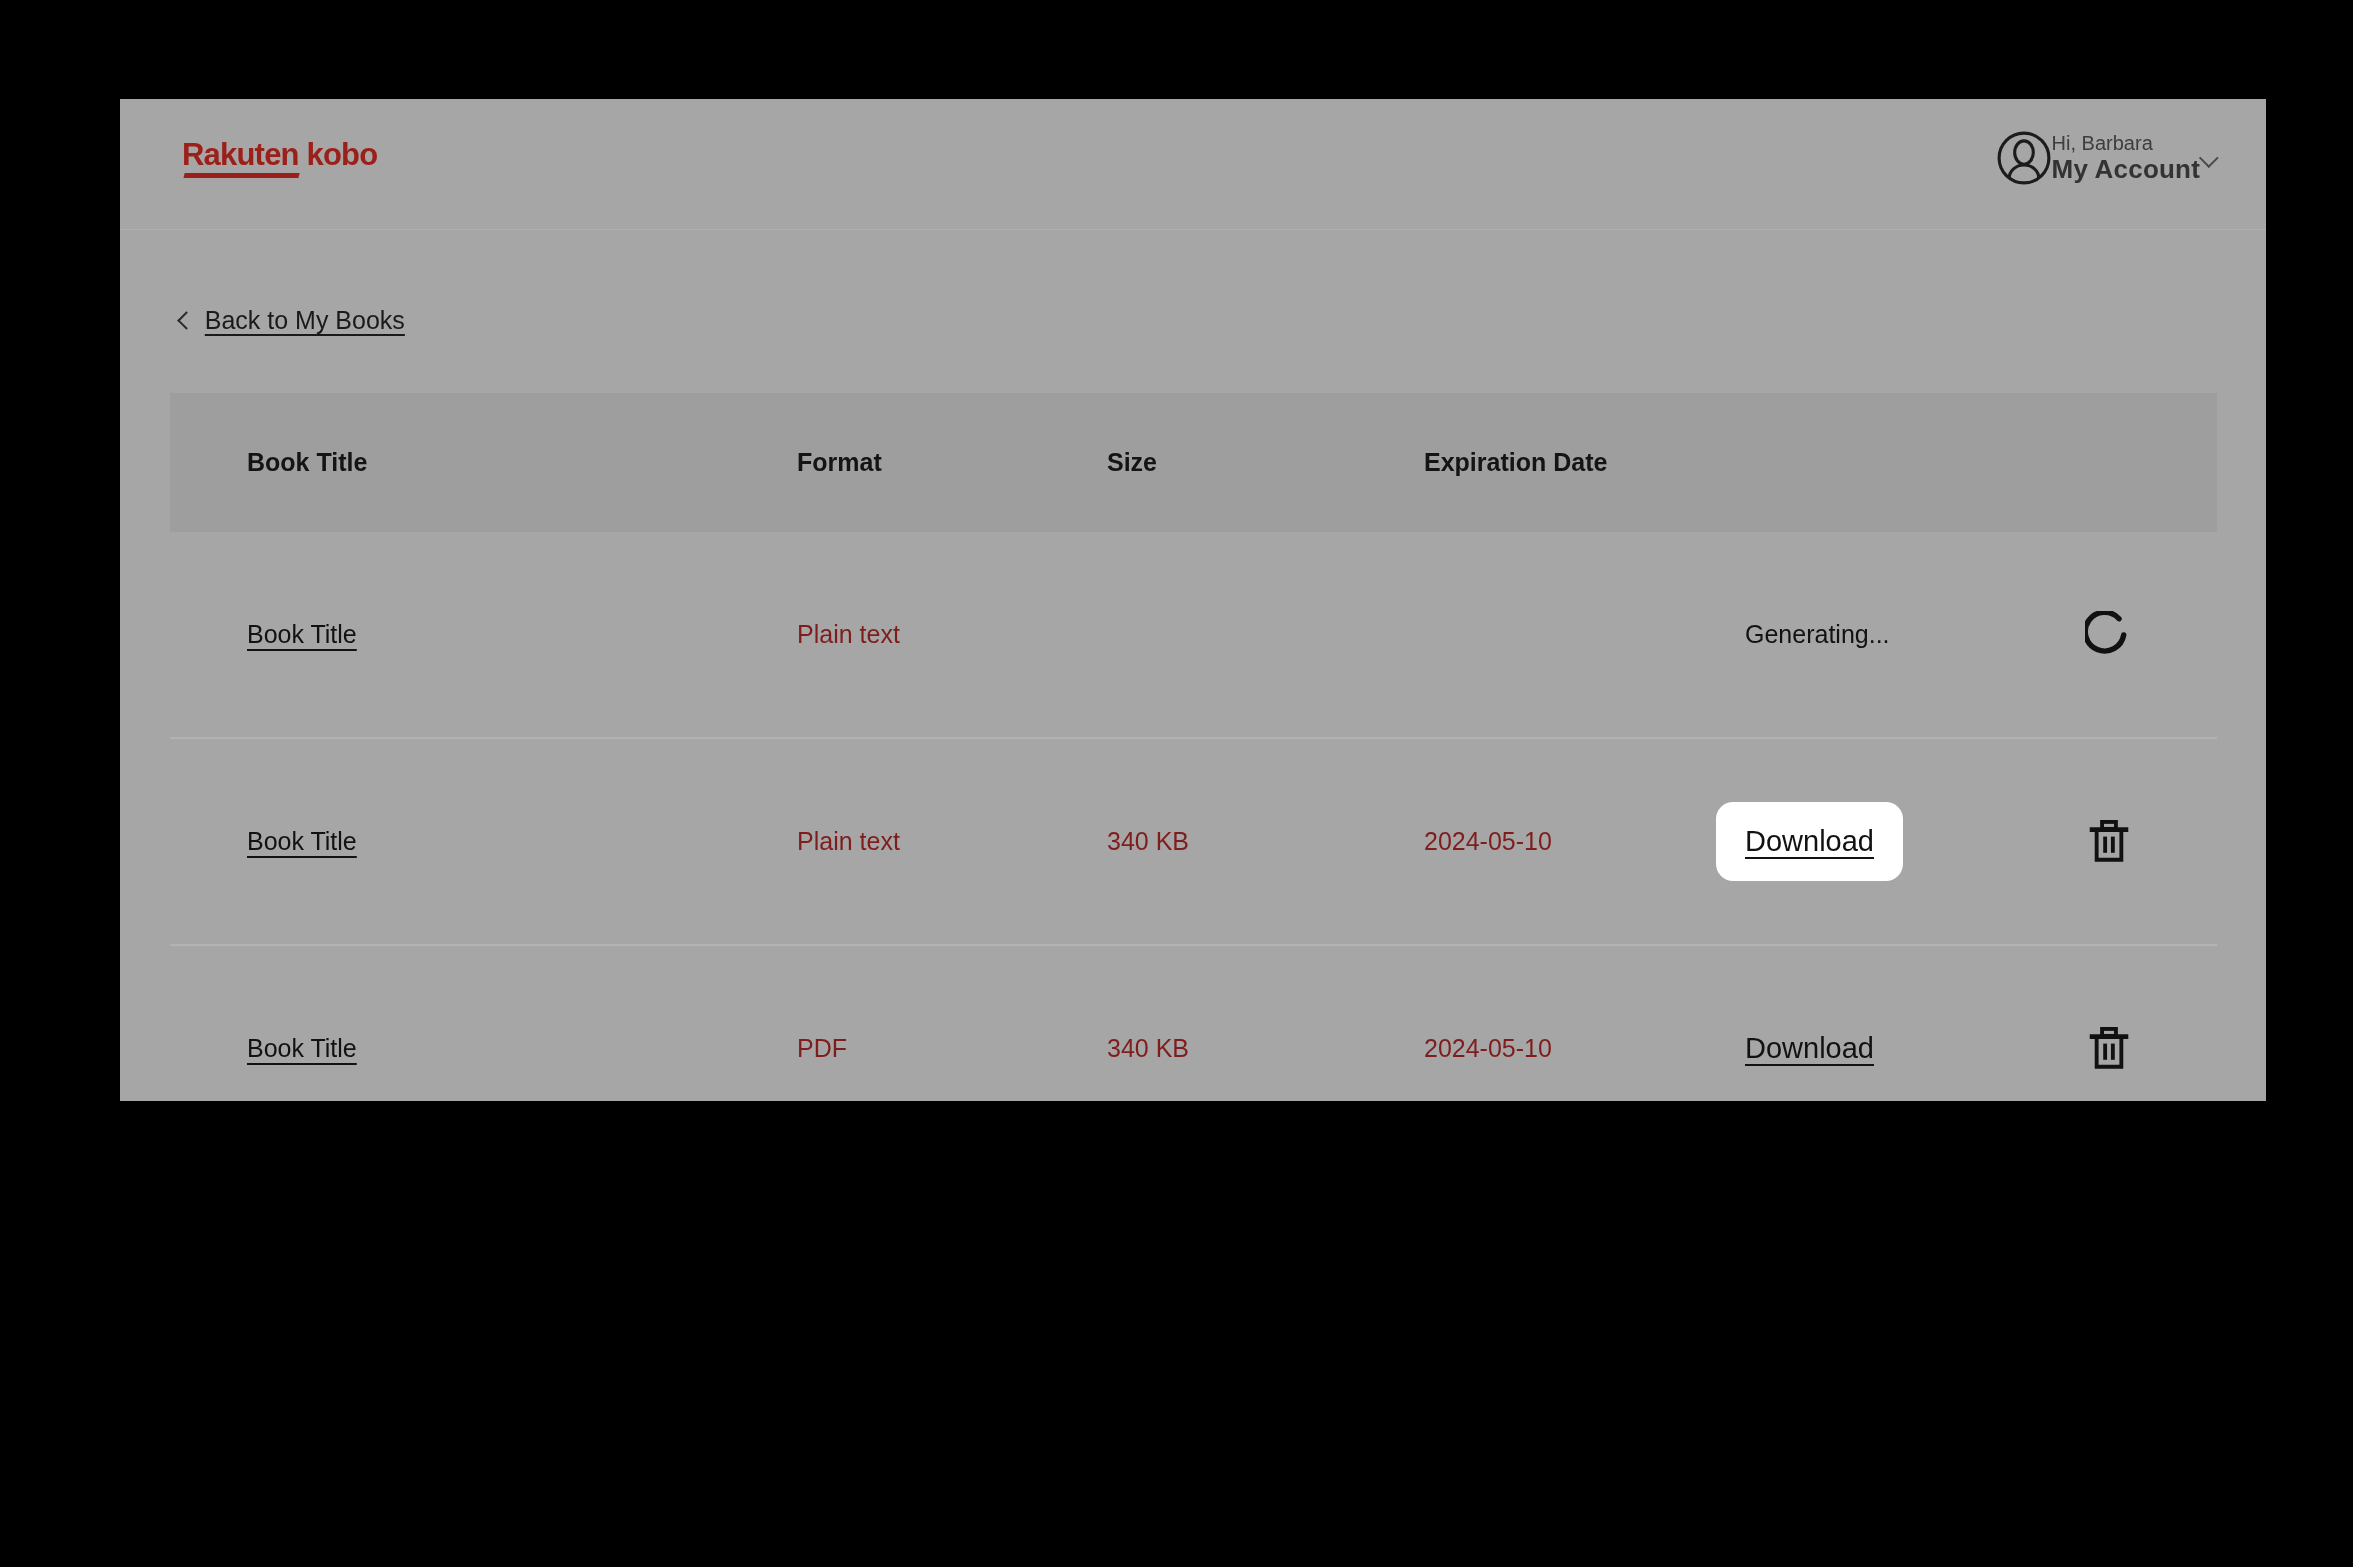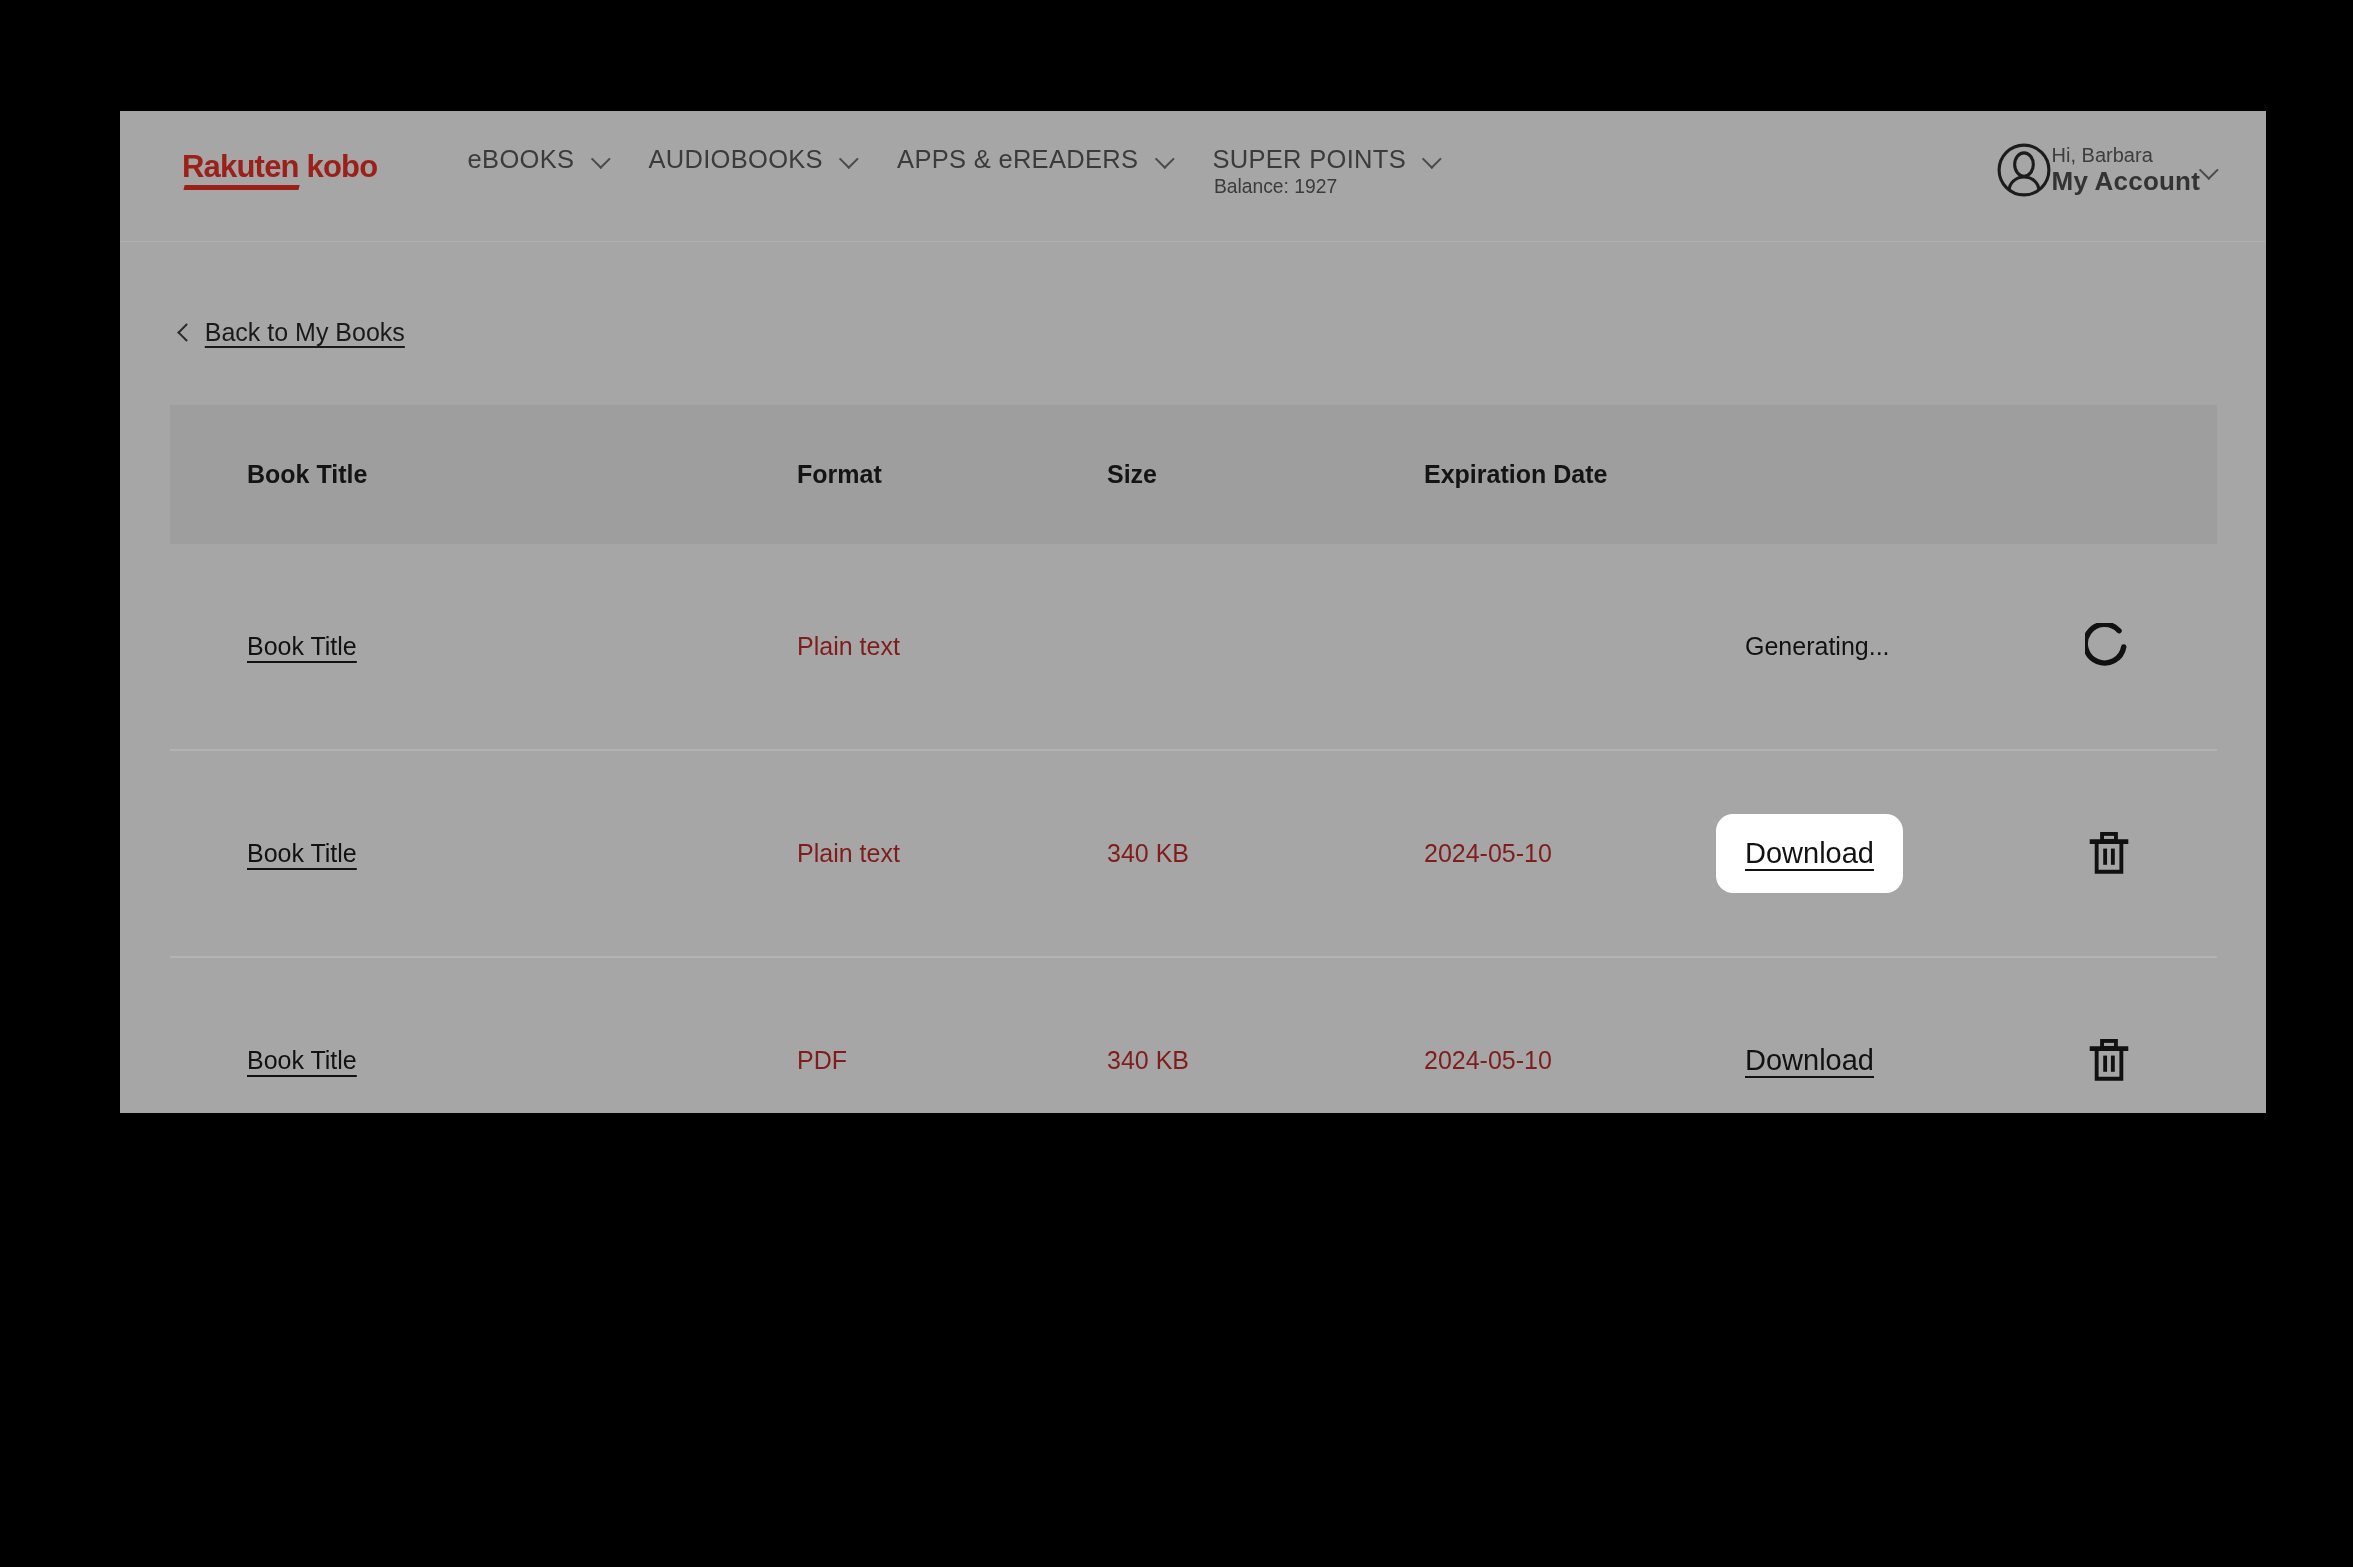--- a/index.html
+++ b/index.html
@@ -17,21 +17,21 @@
   .backdrop {
     position: absolute;
     inset: 0;
     background: #000000;
   }
 
   
   .page {
     position: absolute;
     left: 120px;
-    top: 111px;
+    top: 99px;
     width: 2146px;
     height: 1002px;
     background: #a6a6a6;
     overflow: hidden;
   }
 
   
   .site-header {
     position: relative;
     height: 131px;
@@ -280,44 +280,20 @@
 
 <div class="page">
 
   <div class="site-header">
 
     <div class="logo">
       <div class="logo-text">Rakuten kobo</div>
       <div class="logo-underline"></div>
     </div>
 
-    <div class="nav">
-
-      <div class="nav-item">
-        <span class="nav-label">eBOOKS</span>
-        <span class="chev"></span>
-      </div>
-
-      <div class="nav-item">
-        <span class="nav-label">AUDIOBOOKS</span>
-        <span class="chev"></span>
-      </div>
-
-      <div class="nav-item">
-        <span class="nav-label">APPS &amp; eREADERS</span>
-        <span class="chev"></span>
-      </div>
-
-      <div class="nav-item has-sub">
-        <span class="nav-label">SUPER POINTS</span>
-        <span class="chev"></span>
-        <span class="nav-sub">Balance: 1927</span>
-      </div>
-
-    </div>
 
     <div class="account">
       <span class="avatar">
         <svg viewBox="0 0 72 72" width="56" height="56">
           <circle cx="36" cy="36" r="32" fill="none" stroke="#1c1c1c" stroke-width="4"></circle>
           <ellipse cx="36" cy="29" rx="12" ry="15" fill="none" stroke="#1c1c1c" stroke-width="4"></ellipse>
           <path d="M17 62 a19 17 0 0 1 38 0" fill="none" stroke="#1c1c1c" stroke-width="4"></path>
         </svg>
       </span>
       <span class="account-text">

